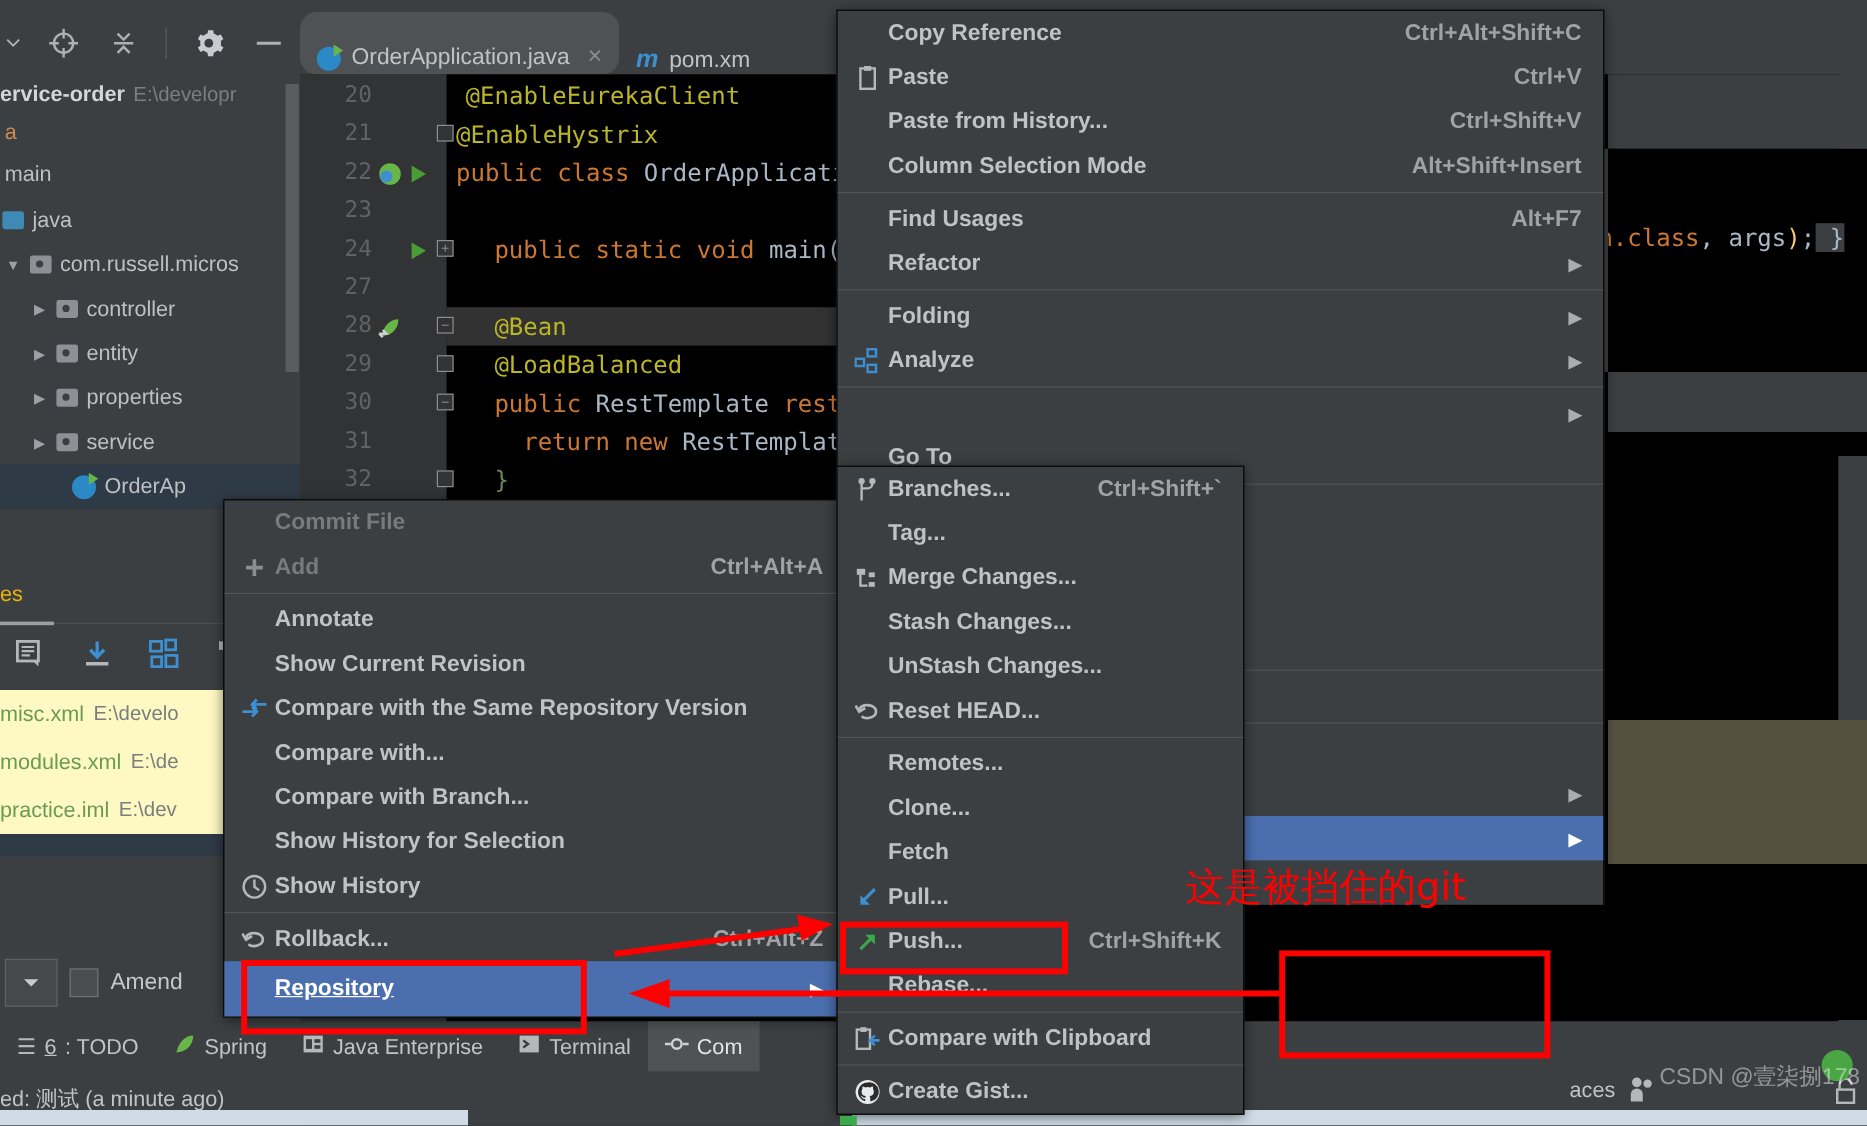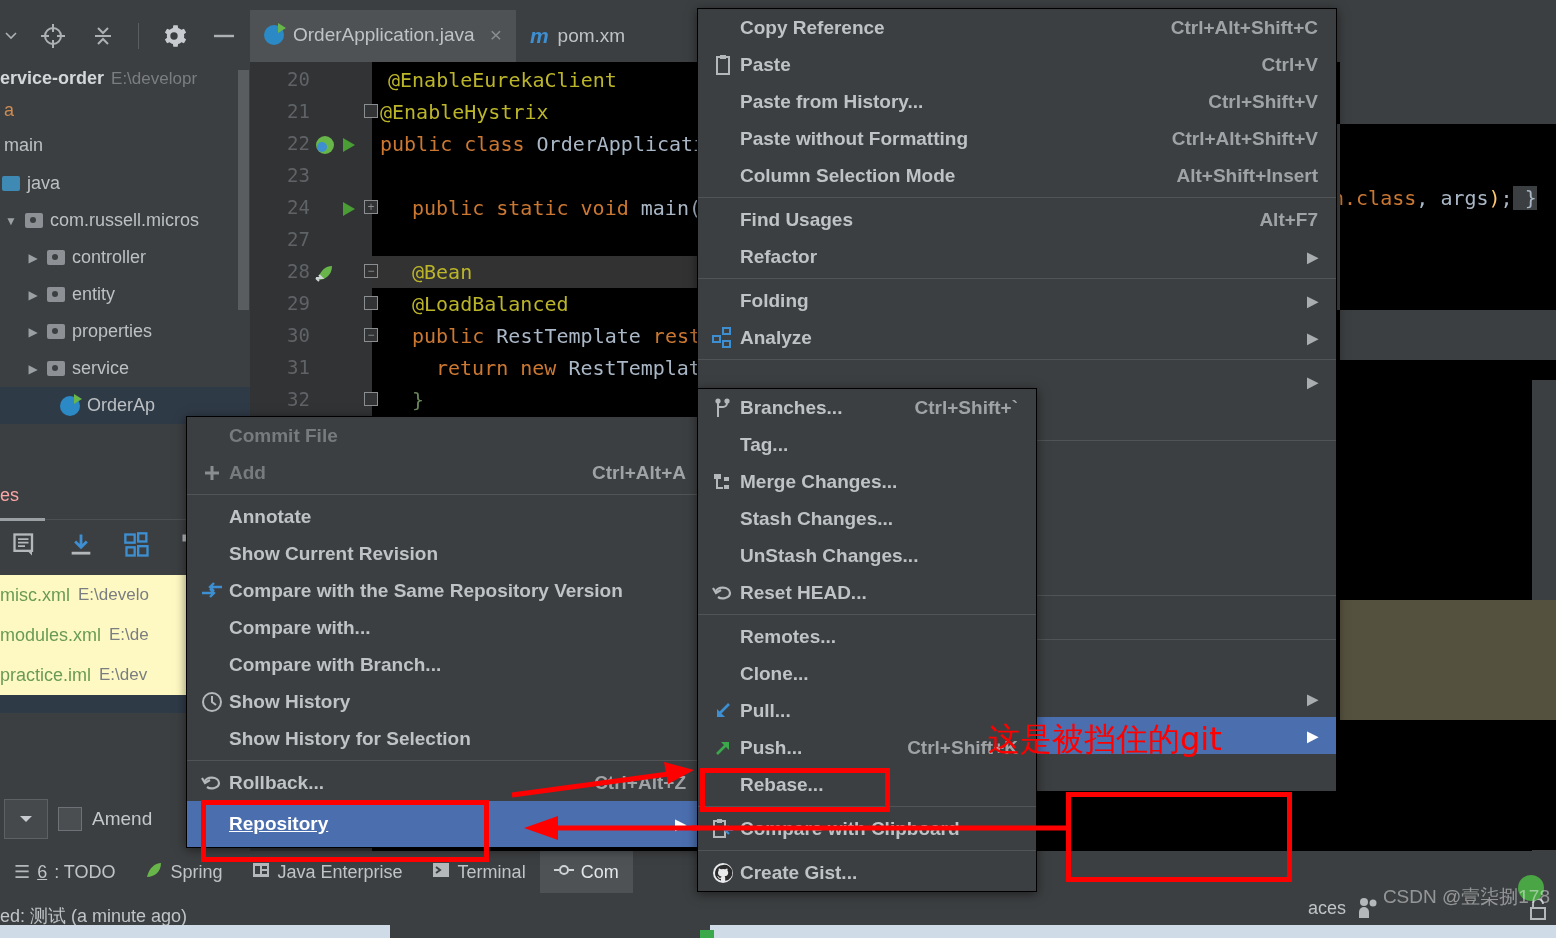--- a/index.html
+++ b/index.html
@@ -18,42 +18,42 @@
   .toolbar {
     position: absolute; left: 0; top: 10px; width: 250px; height: 52px;
     display: flex; align-items: center; gap: 20px; padding-left: 4px;
     background: #3c3f41;
   }
   .tb-ico { width: 30px; height: 30px; display: flex; align-items: center; justify-content: center; color: #adb1b4; }
   .tb-sep { width: 1px; height: 26px; background: #5a5d5f; }
 
   
   .tabs { position: absolute; left: 250px; top: 10px; height: 52px; right: 0; background: #3c3f41; display: flex; align-items: stretch; }
-  .tab { display: flex; align-items: center; gap: 9px; padding: 0 14px; font-size: 19px; color: #bfc3c6; }
+  .tab { display: flex; align-items: flex-end; gap: 9px; padding: 0 14px; font-size: 19px; color: #bfc3c6; border-radius: 14px; }
   .tab.active { background: #4e5254; border-bottom: 3px solid #4e5254; }
   .tab .close { color: #8a8e90; font-size: 21px; margin-left: 6px; }
   .mvn-m { color: #3d8fd1; font-weight: bold; font-style: italic; font-size: 21px; }
 
   
   .project-pane { position: absolute; left: 0; top: 62px; width: 250px; bottom: 0; background: #3c3f41; overflow: hidden; }
   .proj-header { display: flex; align-items: baseline; gap: 7px; padding: 6px 0 6px 0; font-size: 18px; }
   .proj-name { color: #d4d7d9; font-weight: bold; }
   .proj-path { color: #7a7e80; font-size: 17px; }
   .tree-row { display: flex; align-items: center; gap: 7px; height: 37px; padding-left: 4px; font-size: 18px; color: #bcc0c3; white-space: nowrap; }
   .tree-row.sel { background: #2f3a47; }
   .tw { color: #9aa0a4; font-size: 12px; width: 14px; display:inline-block; text-align:center;}
   .folder { width: 18px; height: 15px; border-radius: 2px; background: #8d9094; position: relative; flex: none; }
   .folder.blue { background: #3f8ab5; }
   .folder::after { content:''; position:absolute; left:5px; top:4px; width:6px; height:6px; border-radius:50%; background:#3c3f41; }
   .folder.blue::after { display:none; }
   .spring-ico { width: 20px; height: 20px; border-radius: 50%; background: #2b8ac6; position: relative; flex: none; }
   .spring-ico::after { content:''; position:absolute; right:-2px; top:-2px; border-left:8px solid #68b54a; border-top:5px solid transparent; border-bottom:5px solid transparent; }
 
   
-  .lc-tabtext { position:absolute; left:0; top:485px; font-size:18px; color:#fca5a5; }
+  .lc-tabtext { position:absolute; left:0; top:485px; font-size:18px; color:#eab308; }
   .lc-underline { position:absolute; left:0; top:518px; width:45px; height:3px; background:#9aa0a4; }
   .lc-sepline { position:absolute; left:0; top:519px; width:250px; height:1px; background:#4d5052; }
   .lc-icons { position:absolute; left:10px; top:530px; display:flex; gap:26px; align-items:center; }
   .lc-ico { width: 30px; height: 30px; color:#b4b8bb; display:flex; align-items:center; justify-content:center; }
   .chg-list { position:absolute; left:0; top:575px; width:250px; }
   .chg-row { height: 40px; display:flex; align-items:center; gap:8px; font-size:18px; padding-left:0px; background:#fef9c3; }
   .chg-name { color:#6a9b56; }
   .chg-path { color:#7a7e80; font-size:17px; }
   .chg-sel { position:absolute; left:0; top:695px; width:250px; height:18px; background:#2f3a47; }
 
@@ -416,25 +416,20 @@
       <span class="lbl">Paste</span>
       <span class="acc">Ctrl+V</span>
     </div>
     <div class="mi">
       <span class="ico"></span>
       <span class="lbl">Paste from History...</span>
       <span class="acc">Ctrl+Shift+V</span>
     </div>
     <div class="mi">
       <span class="ico"></span>
-      <span class="lbl">Paste without Formatting</span>
-      <span class="acc">Ctrl+Alt+Shift+V</span>
-    </div>
-    <div class="mi">
-      <span class="ico"></span>
       <span class="lbl">Column Selection Mode</span>
       <span class="acc">Alt+Shift+Insert</span>
     </div>
     <div class="msep"></div>
     <div class="mi">
       <span class="ico"></span>
       <span class="lbl">Find Usages</span>
       <span class="acc">Alt+F7</span>
     </div>
     <div class="mi">
@@ -549,31 +544,31 @@
     </div>
     <div class="mi">
       <span class="ico"></span>
       <span class="lbl">Compare with...</span>
     </div>
     <div class="mi">
       <span class="ico"></span>
       <span class="lbl">Compare with Branch...</span>
     </div>
     <div class="mi">
+      <span class="ico"></span>
+      <span class="lbl">Show History for Selection</span>
+    </div>
+    <div class="mi">
       <span class="ico">
         <svg width="22" height="22" viewBox="0 0 22 22">
             <circle cx="11" cy="11" r="9" stroke="#b4b8bb" stroke-width="2" fill="none"></circle>
             <path d="M11 5v6l4 3" stroke="#b4b8bb" stroke-width="2" fill="none"></path>
           </svg>
       </span>
       <span class="lbl">Show History</span>
-    </div>
-    <div class="mi">
-      <span class="ico"></span>
-      <span class="lbl">Show History for Selection</span>
     </div>
     <div class="msep"></div>
     <div class="mi">
       <span class="ico">
         <svg width="22" height="20" viewBox="0 0 22 20">
             <path d="M4 9 C4 3, 18 3, 18 10 C18 15, 10 17, 6 14" stroke="#b4b8bb" stroke-width="2.2" fill="none"></path>
             <path d="M1 5l3 5 5-3" stroke="#b4b8bb" stroke-width="2.2" fill="none"></path>
           </svg>
       </span>
       <span class="lbl">Rollback...</span>
@@ -632,20 +627,24 @@
       <span class="lbl">Reset HEAD...</span>
     </div>
     <div class="msep"></div>
     <div class="mi">
       <span class="ico"></span>
       <span class="lbl">Remotes...</span>
     </div>
     <div class="mi">
       <span class="ico"></span>
       <span class="lbl">Clone...</span>
+    </div>
+    <div class="mi">
+      <span class="ico"></span>
+      <span class="lbl">Fetch</span>
     </div>
     <div class="mi">
       <span class="ico">
         <svg width="20" height="20" viewBox="0 0 20 20">
             <path d="M16 3 L5 14" stroke="#3d8fd1" stroke-width="2.6"></path>
             <path d="M4 8v8h8" fill="#3d8fd1"></path>
           </svg>
       </span>
       <span class="lbl">Pull...</span>
     </div>

